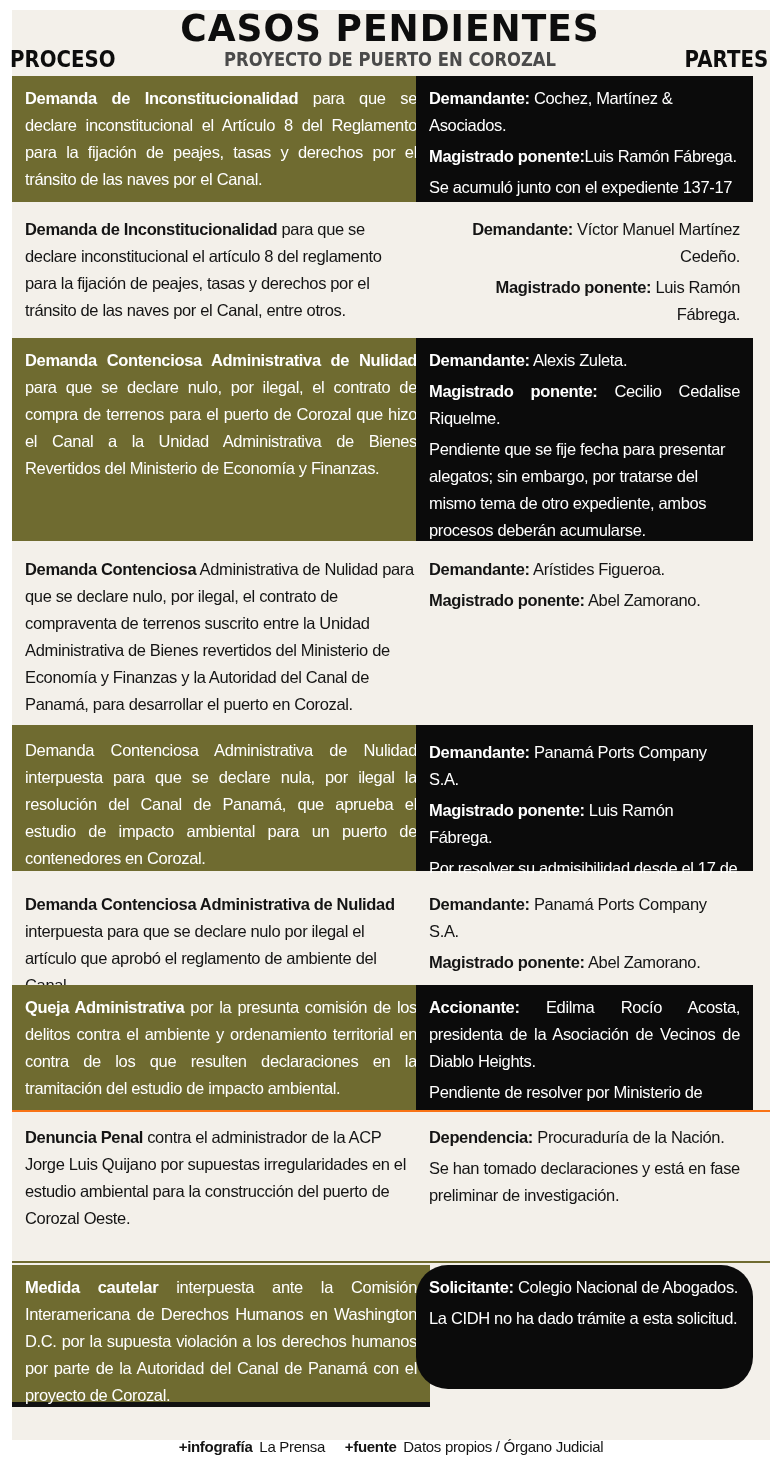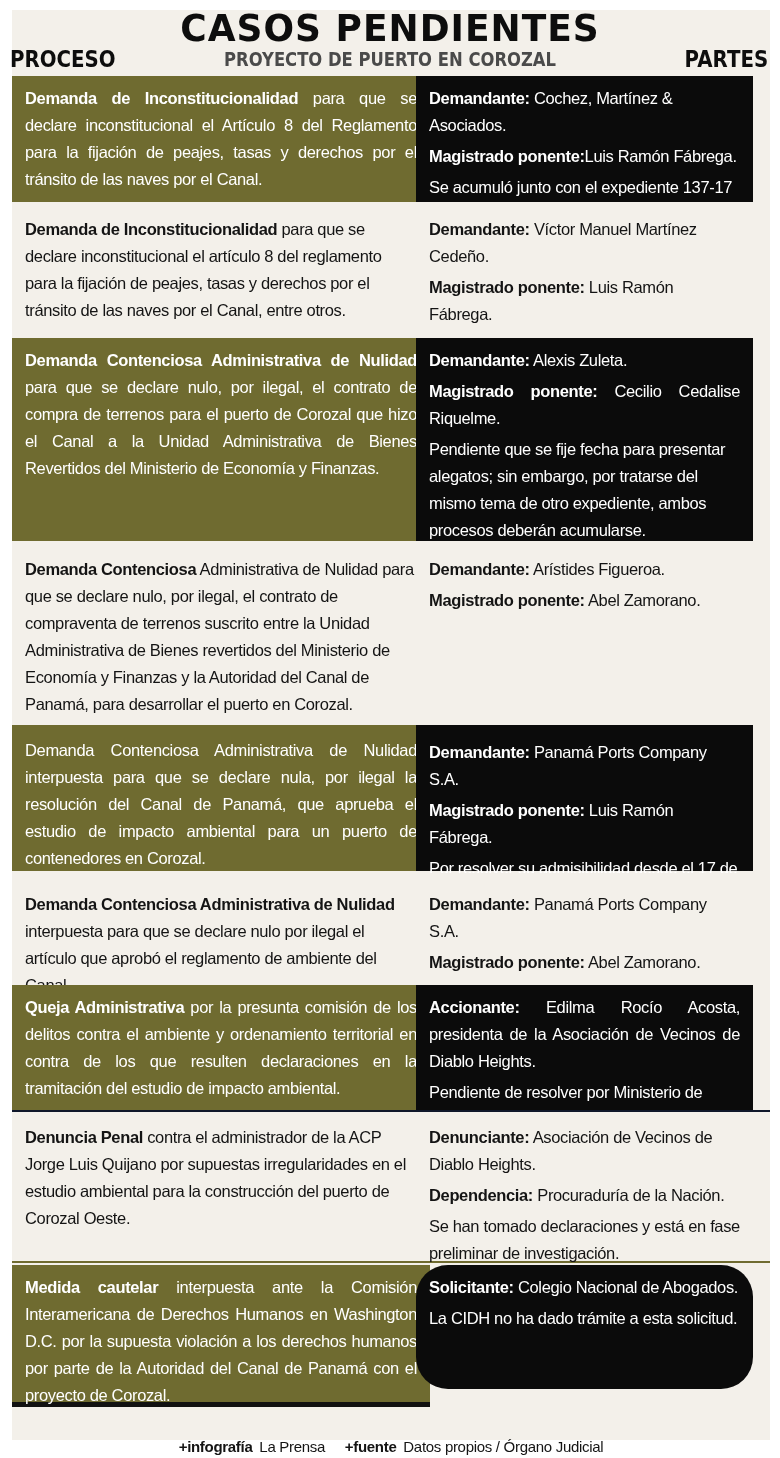--- a/index.html
+++ b/index.html
@@ -53,21 +53,21 @@
     <p><b>Demandante:</b><span> Cochez, Martínez &amp; Asociados.</span></p>
     <p><b>Magistrado ponente:</b><span>Luis Ramón Fábrega.</span></p>
     <p><span>Se acumuló junto con el expediente 137-17 y está pendiente de sentencia final.</span></p>
   </div>
 </div>
 
 <div class="row light" style="top:205px;height:133px;">
   <div class="cell left" style="height:133px;padding-top:7px;">
     <p><b>Demanda de Inconstitucionalidad</b><span> para que se declare inconstitucional el artículo 8 del reglamento para la fijación de peajes, tasas y derechos por el tránsito de las naves por el Canal, entre otros.</span></p>
   </div>
-  <div class="cell right" style="height:133px;padding-top:7px;">
+  <div class="cell right" style="height:133px;padding-top:7px;text-align:right;">
     <p><b>Demandante:</b><span> Víctor Manuel Martínez Cedeño.</span></p>
     <p><b>Magistrado ponente:</b><span> Luis Ramón Fábrega.</span></p>
   </div>
 </div>
 
 <div class="row dark" style="top:338px;height:204px;">
   <div class="cell left justify" style="height:203px;">
     <p><b>Demanda Contenciosa Administrativa de Nulidad</b><span> para que se declare nulo, por ilegal, el contrato de compra de terrenos para el puerto de Corozal que hizo el Canal a la Unidad Administrativa de Bienes Revertidos del Ministerio de Economía y Finanzas.</span></p>
   </div>
   <div class="cell right" style="height:203px;">
@@ -112,26 +112,25 @@
 <div class="row dark" style="top:985px;height:125px;">
   <div class="cell left justify" style="height:125px;">
     <p><b>Queja Administrativa</b><span> por la presunta comisión de los delitos contra el ambiente y ordenamiento territorial en contra de los que resulten declaraciones en la tramitación del estudio de impacto ambiental.</span></p>
   </div>
   <div class="cell right" style="height:125px;">
     <p class="justify"><b>Accionante:</b><span> Edilma Rocío Acosta, presidenta de la Asociación de Vecinos de Diablo Heights.</span></p>
     <p><span>Pendiente de resolver por Ministerio de Ambiente desde febrero de 2017.</span></p>
   </div>
 </div>
 
-<div class="row light" style="top:1110px;height:153px;border-top:2px solid #0f172a;border-bottom:2px solid #6f6b30;box-sizing:border-box;text-decoration:underline;">
+<div class="row light" style="top:1110px;height:153px;border-top:2px solid #f97316;border-bottom:2px solid #6f6b30;box-sizing:border-box;text-decoration:underline;">
   <div class="cell left" style="height:149px;padding-top:8px;">
     <p><b>Denuncia Penal</b><span> contra el administrador de la ACP Jorge Luis Quijano por supuestas irregularidades en el estudio ambiental para la construcción del puerto de Corozal Oeste.</span></p>
   </div>
   <div class="cell right" style="height:149px;padding-top:8px;">
-    <p><b>Denunciante:</b><span> Asociación de Vecinos de Diablo Heights.</span></p>
     <p><b>Dependencia:</b><span> Procuraduría de la Nación.</span></p>
     <p><span>Se han tomado declaraciones y está en fase preliminar de investigación.</span></p>
   </div>
 </div>
 
 <div class="row dark" style="top:1265px;height:143px;">
   <div class="cell left justify" style="height:137px;box-shadow:0 5px 0 #111;">
     <p><b>Medida cautelar</b><span> interpuesta ante la Comisión Interamericana de Derechos Humanos en Washington D.C. por la supuesta violación a los derechos humanos por parte de la Autoridad del Canal de Panamá con el proyecto de Corozal.</span></p>
   </div>
   <div class="cell right" style="height:124px;border-radius:32px;">

